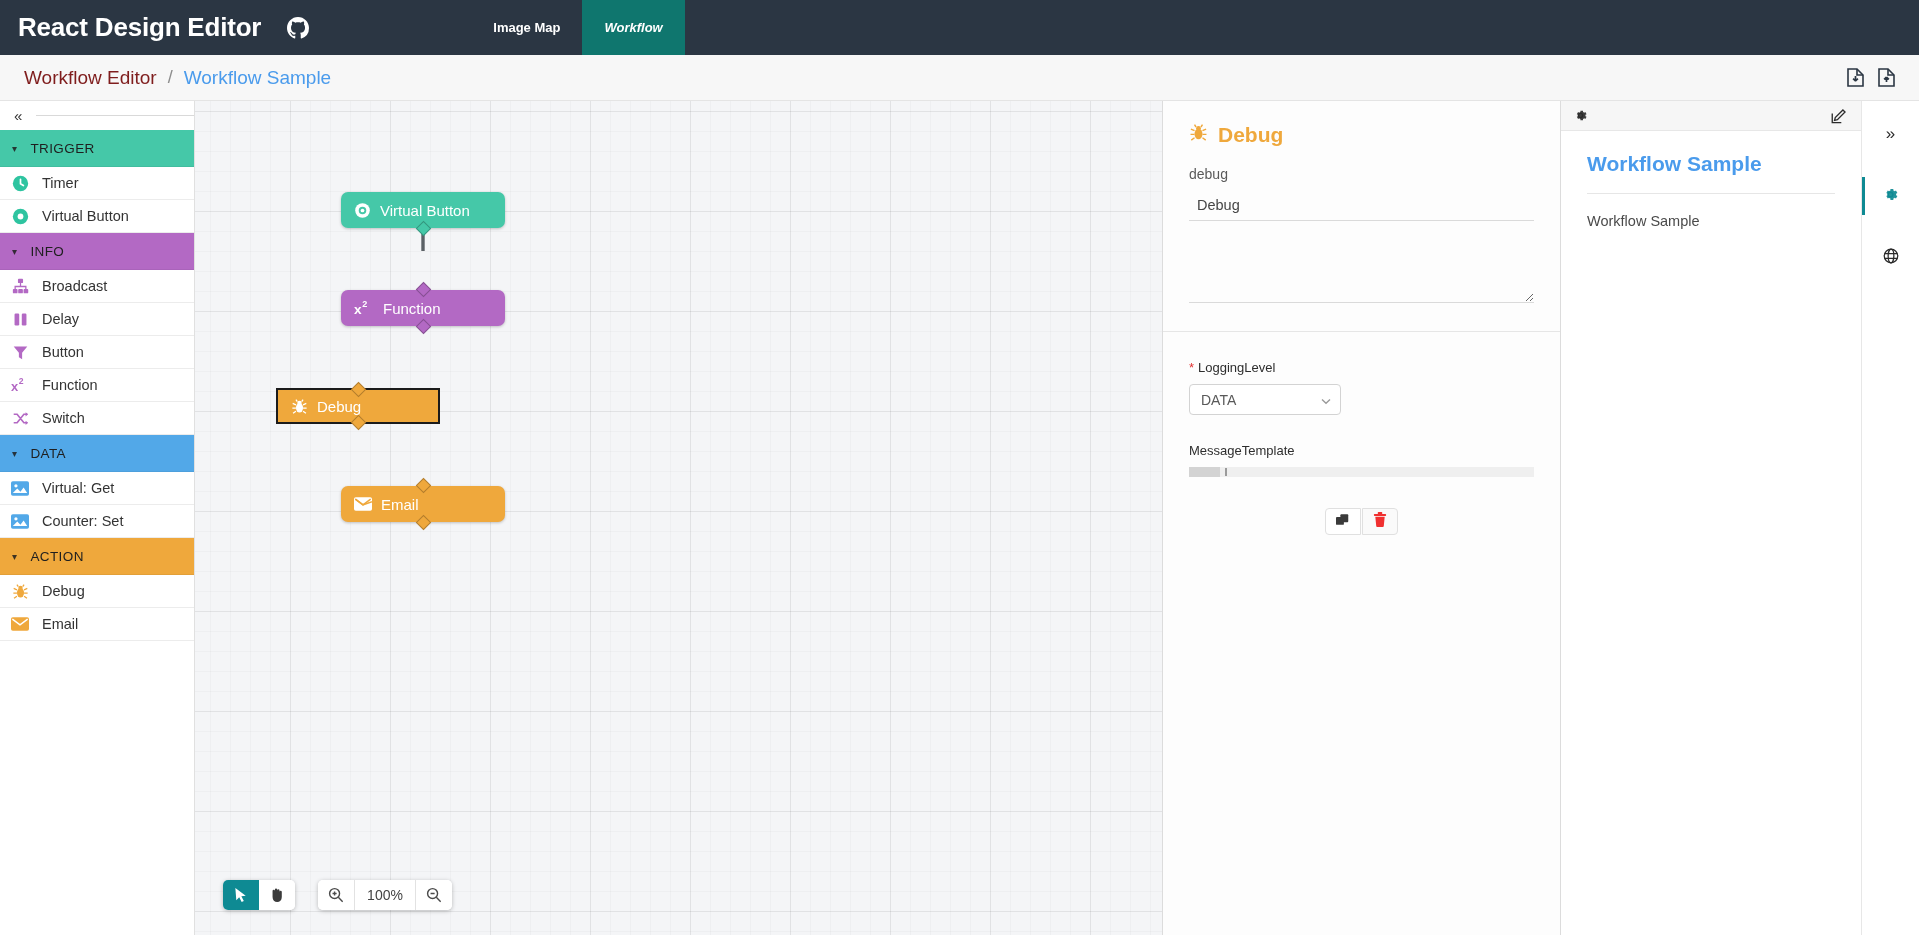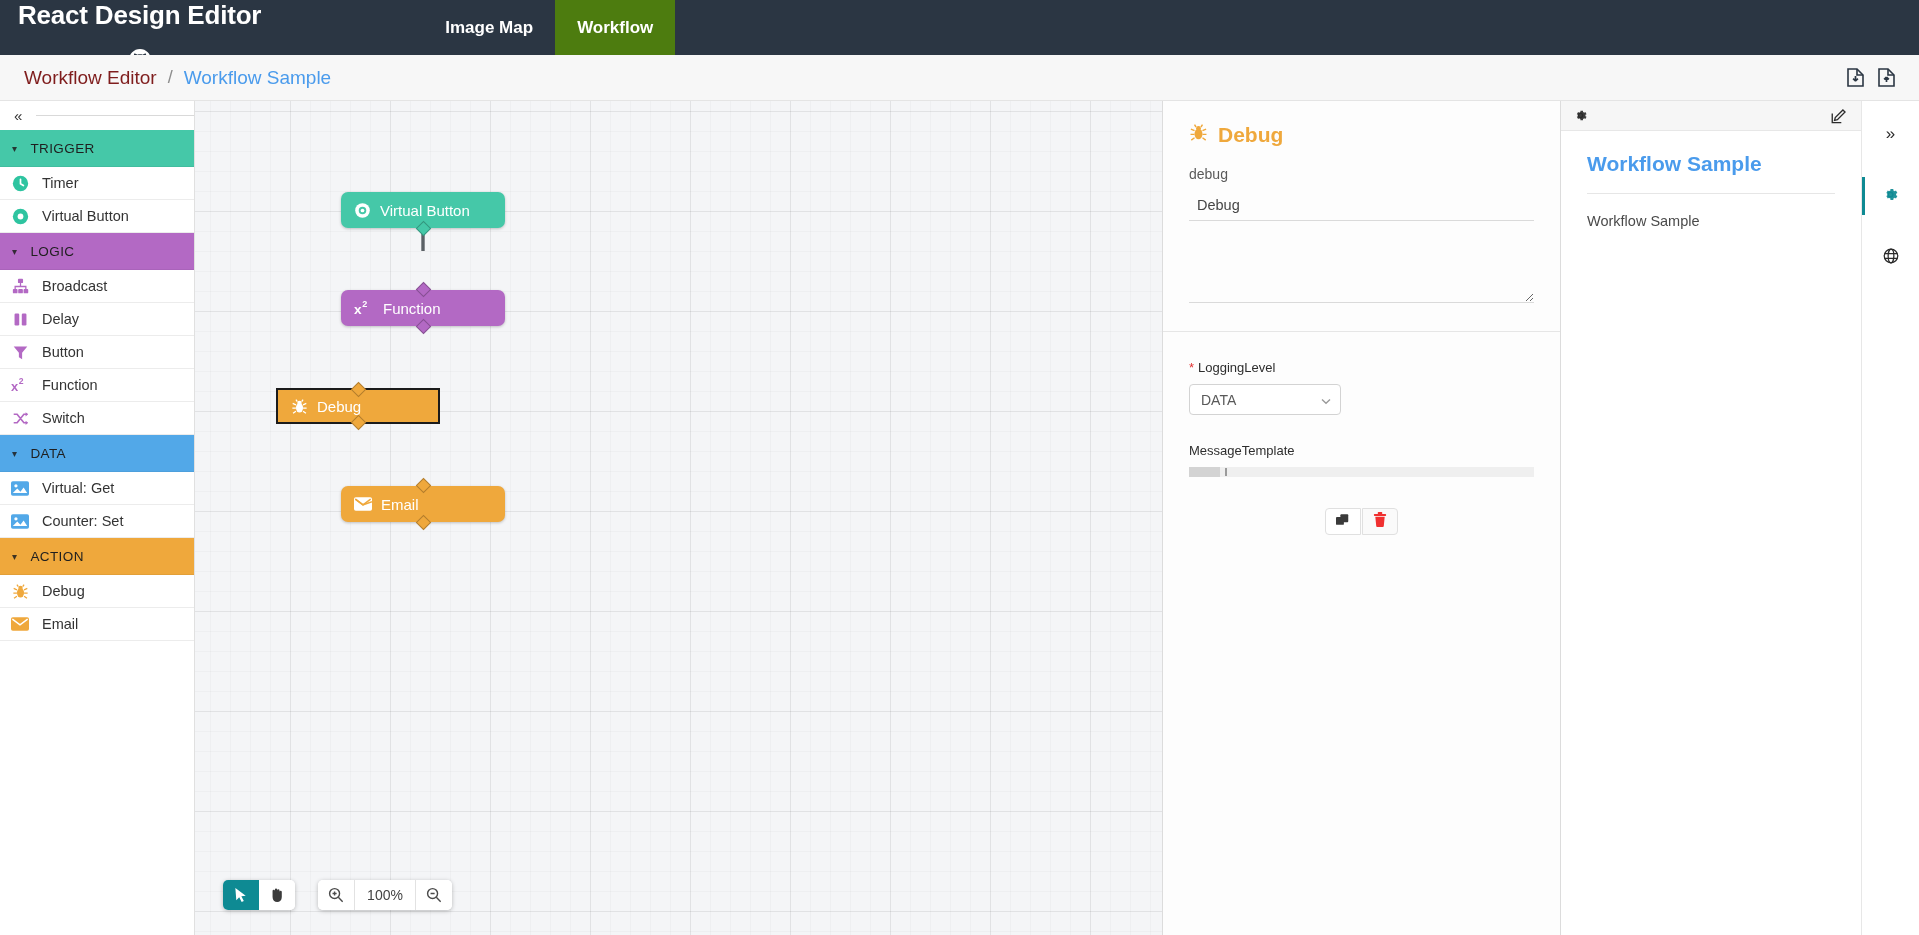--- a/index.html
+++ b/index.html
@@ -14,35 +14,34 @@
   
   .navbar {
     height: 55px;
     background: #2b3643;
     display: flex;
     align-items: stretch;
     color: #fff;
     position: relative;
   }
   .brand {
-    display: flex; align-items: center; gap: 18px;
+    display: flex; align-items: center; gap: 26px;
     padding: 0 0 0 18px;
     font-size: 26px; font-weight: 700;
     letter-spacing: -.2px;
-    flex-direction: column;
   }
   .gh-icon { display:flex; align-items:center; }
   .nav-links { display: flex; align-items: stretch; margin-left: 162px; }
   .nav-link {
     display: flex; align-items: center;
     padding: 14px 22px;
-    font-size: 17px; font-weight: 700;
+    font-size: 13px; font-weight: 700;
     color: #fff; cursor: pointer;
   }
-  .nav-link.active { background: #4d7c0f; }
+  .nav-link.active { background: #0f766e; font-style: italic; }
 
   
   .crumbbar {
     height: 46px;
     background: #f7f7f7;
     border-bottom: 1px solid #e4e4e4;
     display: flex; align-items: center;
     padding: 0 14px 0 24px;
     position: relative;
   }
@@ -316,21 +315,21 @@
         <svg width="17" height="17" viewBox="0 0 20 20">
             <circle cx="10" cy="10" r="9" fill="#2ec4a0"></circle>
             <circle cx="10" cy="10" r="3.4" fill="#fff"></circle>
           </svg>
       </span>
       <span>Virtual Button</span>
     </div>
 
     <div class="group-header group-logic">
       <span class="chev">▾</span>
-      <span>LOGIC</span>
+      <span>INFO</span>
     </div>
     <div class="node-item">
       <span class="ico">
         <svg width="17" height="17" viewBox="0 0 20 20" fill="#b369c4">
             <rect x="7" y="1" width="6" height="5" rx="1"></rect>
             <rect x="1" y="13" width="5.5" height="5" rx="1"></rect>
             <rect x="7.3" y="13" width="5.5" height="5" rx="1"></rect>
             <rect x="13.6" y="13" width="5.5" height="5" rx="1"></rect>
             <path d="M10 6v4M3.7 13v-3h12.6v3" stroke="#b369c4" stroke-width="1.5" fill="none"></path>
           </svg>

